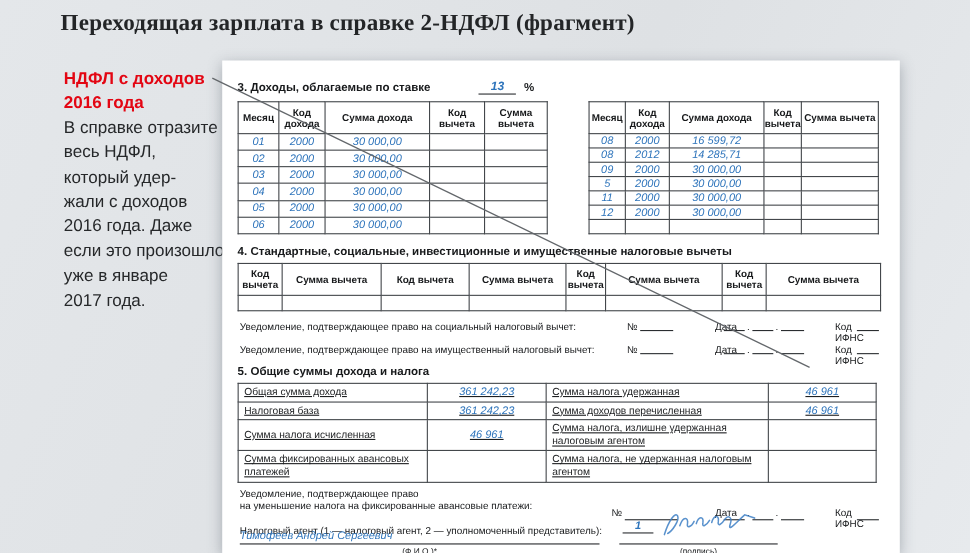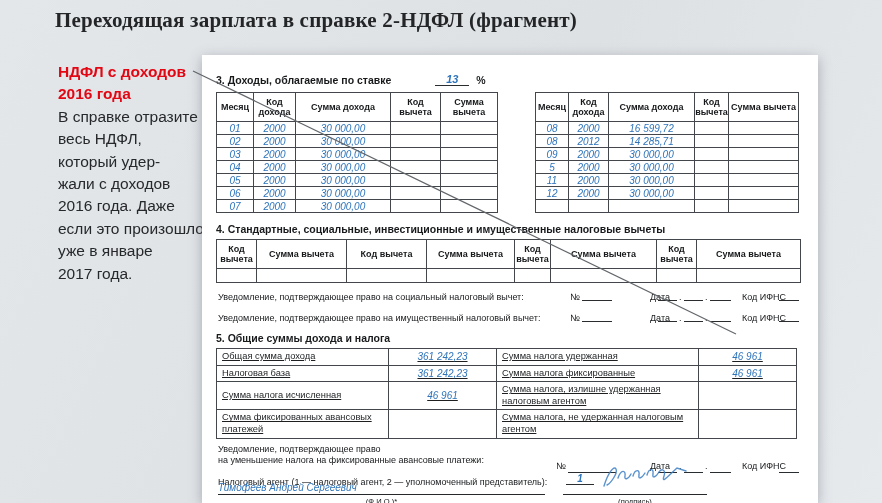--- a/index.html
+++ b/index.html
@@ -29,21 +29,21 @@
   td.val{color:var(--blue);font-style:italic;}
   .s4 th{height:26px;}
   .s4 td{height:13px;}
   .notif{position:relative;height:15px;margin-top:6px;font-size:9px;color:#17191b;}
   .notif .lbl{position:absolute;left:2px;top:3px;}
   .fld{position:absolute;top:3px;}
   .blank{position:absolute;border-bottom:1px solid #2a2d30;height:11px;}
   .f-num{left:354px;}   .b-num{left:366px;width:30px;}
   .f-date{left:418px;margin-left:16px;}  .b-d1{left:442px;width:19px;} .f-dot1{left:463px;} .b-d2{left:468px;width:19px;}
   .f-dot2{left:489px;}  .b-d3{left:494px;width:21px;}
-  .f-ifns{left:526px;}  .b-ifns{left:563px;width:20px;}
+  .f-ifns{left:543px;}  .b-ifns{left:563px;width:20px;}
   .s5{margin-top:3px;}
   .s5 td.lbl{font-size:9.3px;padding:2px 5px;vertical-align:middle;line-height:1.25;}
   .bottom-block{position:relative;height:95px;margin-top:5px;font-size:9px;color:#17191b;}
   .notif3-lbl{position:absolute;left:2px;top:0;white-space:pre-line;line-height:11.5px;}
   .n3 .fld{top:17px;} .n3 .blank{top:17px;}
   .n3 .f-num{left:340px;} .n3 .b-num{left:352px;width:48px;}
   .agent-lbl{position:absolute;left:2px;top:33px;}
   .agent-val{position:absolute;left:350px;top:29px;width:28px;text-align:center;
     color:var(--blue);font-style:italic;font-weight:bold;font-size:10px;border-bottom:1.2px solid #2a2d30;}
   .sig-svg{position:absolute;left:383px;top:17px;}
@@ -131,27 +131,20 @@
             </tr>
             <tr>
               <td class="val">05</td>
               <td class="val">2000</td>
               <td class="val">30 000,00</td>
               <td class="empty"></td>
               <td class="empty"></td>
             </tr>
             <tr>
               <td class="val">06</td>
-              <td class="val">2000</td>
-              <td class="val">30 000,00</td>
-              <td class="empty"></td>
-              <td class="empty"></td>
-            </tr>
-            <tr>
-              <td class="val">07</td>
               <td class="val">2000</td>
               <td class="val">30 000,00</td>
               <td class="empty"></td>
               <td class="empty"></td>
             </tr>
           </tbody>
       </table>
       <table class="form" style="width:263px;">
         <colgroup>
             <col style="width:33px">
@@ -302,21 +295,21 @@
       <tbody id="t5-body">
           <tr>
             <td class="lbl">Общая сумма дохода</td>
             <td class="val">361 242,23</td>
             <td class="lbl">Сумма налога удержанная</td>
             <td class="val">46 961</td>
           </tr>
           <tr>
             <td class="lbl">Налоговая база</td>
             <td class="val">361 242,23</td>
-            <td class="lbl">Сумма налога фиксированные</td>
+            <td class="lbl">Сумма доходов перечисленная</td>
             <td class="val">46 961</td>
           </tr>
           <tr>
             <td class="lbl">Сумма налога исчисленная</td>
             <td class="val">46 961</td>
             <td class="lbl">Сумма налога, излишне удержанная налоговым агентом</td>
             <td class="val"></td>
           </tr>
           <tr>
             <td class="lbl">Сумма фиксированных авансовых платежей</td>

